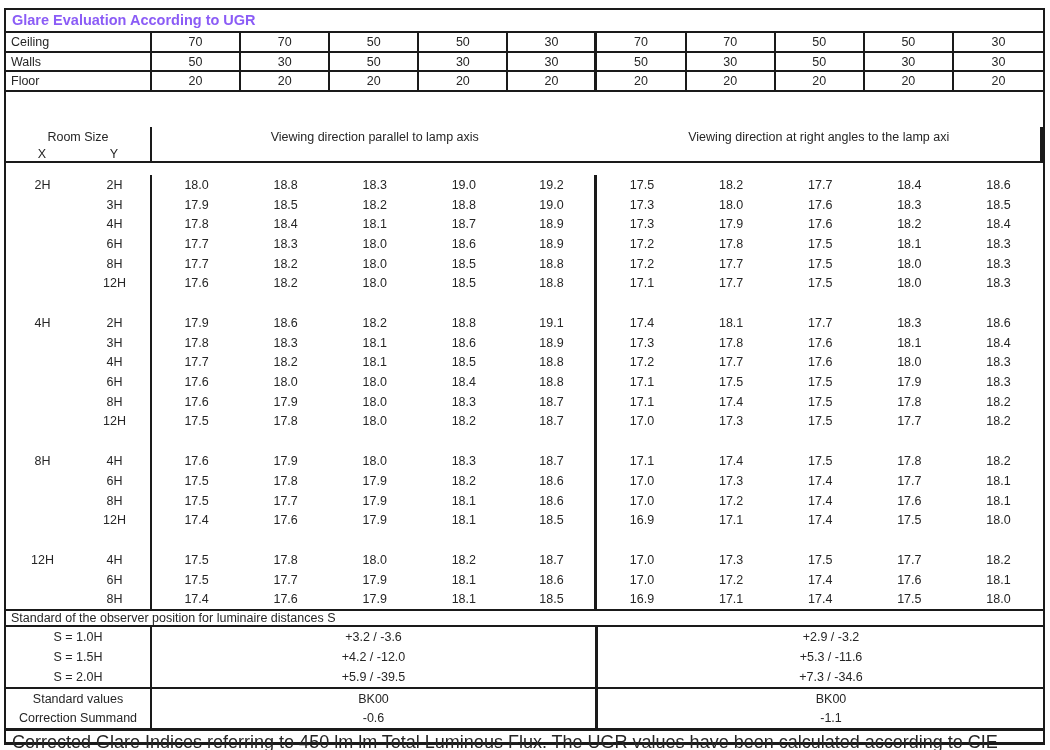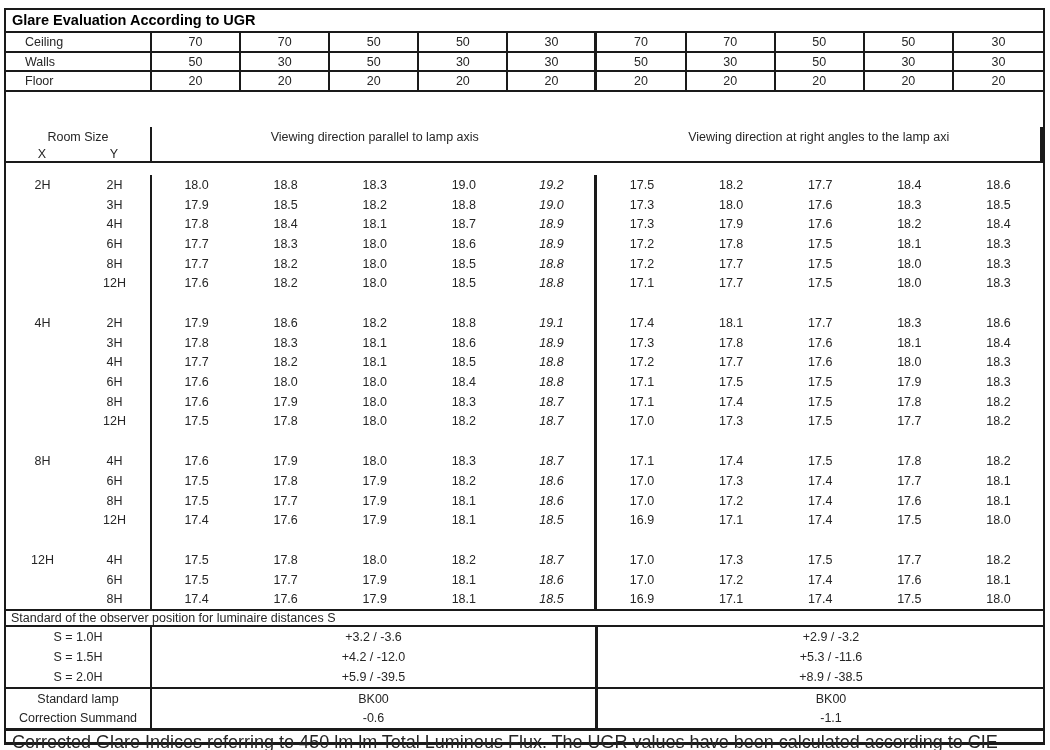--- a/index.html
+++ b/index.html
@@ -14,33 +14,33 @@
     margin: 8px 4px 0 4px;
     width: 1041px; height: 737px;
     border: 2px solid #1a1a1a;
     border-bottom-width: 3px;
     display: flex; flex-direction: column;
     background: #fff;
   }
   .title {
     height: 38px; line-height: 21px;
     padding-left: 6px;
-    font-weight: bold; font-size: 14.5px; color: #000000;
+    font-weight: bold; font-size: 14.5px; color: #8b5cf6;
     border-bottom: 2px solid #1a1a1a;
   }
   
   .srow {
     display: grid; grid-template-columns: 146px repeat(10, 1fr);
     height: 19.7px; border-bottom: 2px solid #1a1a1a;
   }
   .scell {
     font-size: 12.5px; display: flex; align-items: center; justify-content: center;
     border-right: 2px solid #1a1a1a; overflow: hidden;
   }
-  .scell.label { justify-content: flex-start; padding-left: 5px; margin-left: 14px; }
+  .scell.label { justify-content: flex-start; padding-left: 5px; }
   .scell.mid { border-right-width: 3px; }
   .scell:last-child { border-right: none; }
   
   .vheader {
     display: grid; grid-template-columns: 146px repeat(10, 1fr);
     height: 51px; border-bottom: 2px solid #1a1a1a; margin-top: 35px;
   }
   .roomsize {
     border-right: 2px solid #1a1a1a; font-size: 12.5px;
     display: flex; flex-direction: column; padding-top: 3px;
@@ -51,21 +51,21 @@
     grid-column: span 5; font-size: 12.5px;
     display: flex; justify-content: center; padding-top: 3px;
   }
   .vh.left { border-right: 3px solid #1a1a1a; }
   
   .ugr-body { border-bottom: 2px solid #1a1a1a; margin-top: 12px; }
   .brow { display: grid; grid-template-columns: 73px 73px repeat(10, 1fr); height: 19.7px; }
   .brow.spacer { height: 20px; }
   .bcell { font-size: 12.5px; display: flex; align-items: center; justify-content: center; }
   .bcell.ycol { border-right: 2px solid #1a1a1a; }
-  .bcell.mid { border-right: 3px solid #1a1a1a; font-style: italic; }
+  .bcell.mid { border-right: 3px solid #1a1a1a; }
   
   .variation-heading {
     height: 20px; border-bottom: 2px solid #1a1a1a;
     font-size: 12.5px; padding-left: 5px; display: flex; align-items: center;
   }
   
   .trow { display: grid; grid-template-columns: 146px 446px 1fr; height: 20px; }
   .tcell { font-size: 12.5px; display: flex; align-items: center; justify-content: center; }
   .tcell.tlabel { border-right: 2px solid #1a1a1a; }
   .tcell.tval { border-right: 3px solid #1a1a1a; }
@@ -460,27 +460,27 @@
         <div class="tcell last">+2.9 / -3.2</div>
       </div>
       <div class="trow">
         <div class="tcell tlabel">S = 1.5H</div>
         <div class="tcell tval">+4.2 / -12.0</div>
         <div class="tcell last">+5.3 / -11.6</div>
       </div>
       <div class="trow">
         <div class="tcell tlabel">S = 2.0H</div>
         <div class="tcell tval">+5.9 / -39.5</div>
-        <div class="tcell last">+8.9 / -38.5</div>
+        <div class="tcell last">+7.3 / -34.6</div>
       </div>
     </div>
 
   <div class="summary-rows" id="summary-rows">
       <div class="trow">
-        <div class="tcell tlabel">Standard lamp</div>
+        <div class="tcell tlabel">Standard values</div>
         <div class="tcell tval">BK00</div>
         <div class="tcell last">BK00</div>
       </div>
       <div class="trow">
         <div class="tcell tlabel">Correction Summand</div>
         <div class="tcell tval">-0.6</div>
         <div class="tcell last">-1.1</div>
       </div>
     </div>
 

